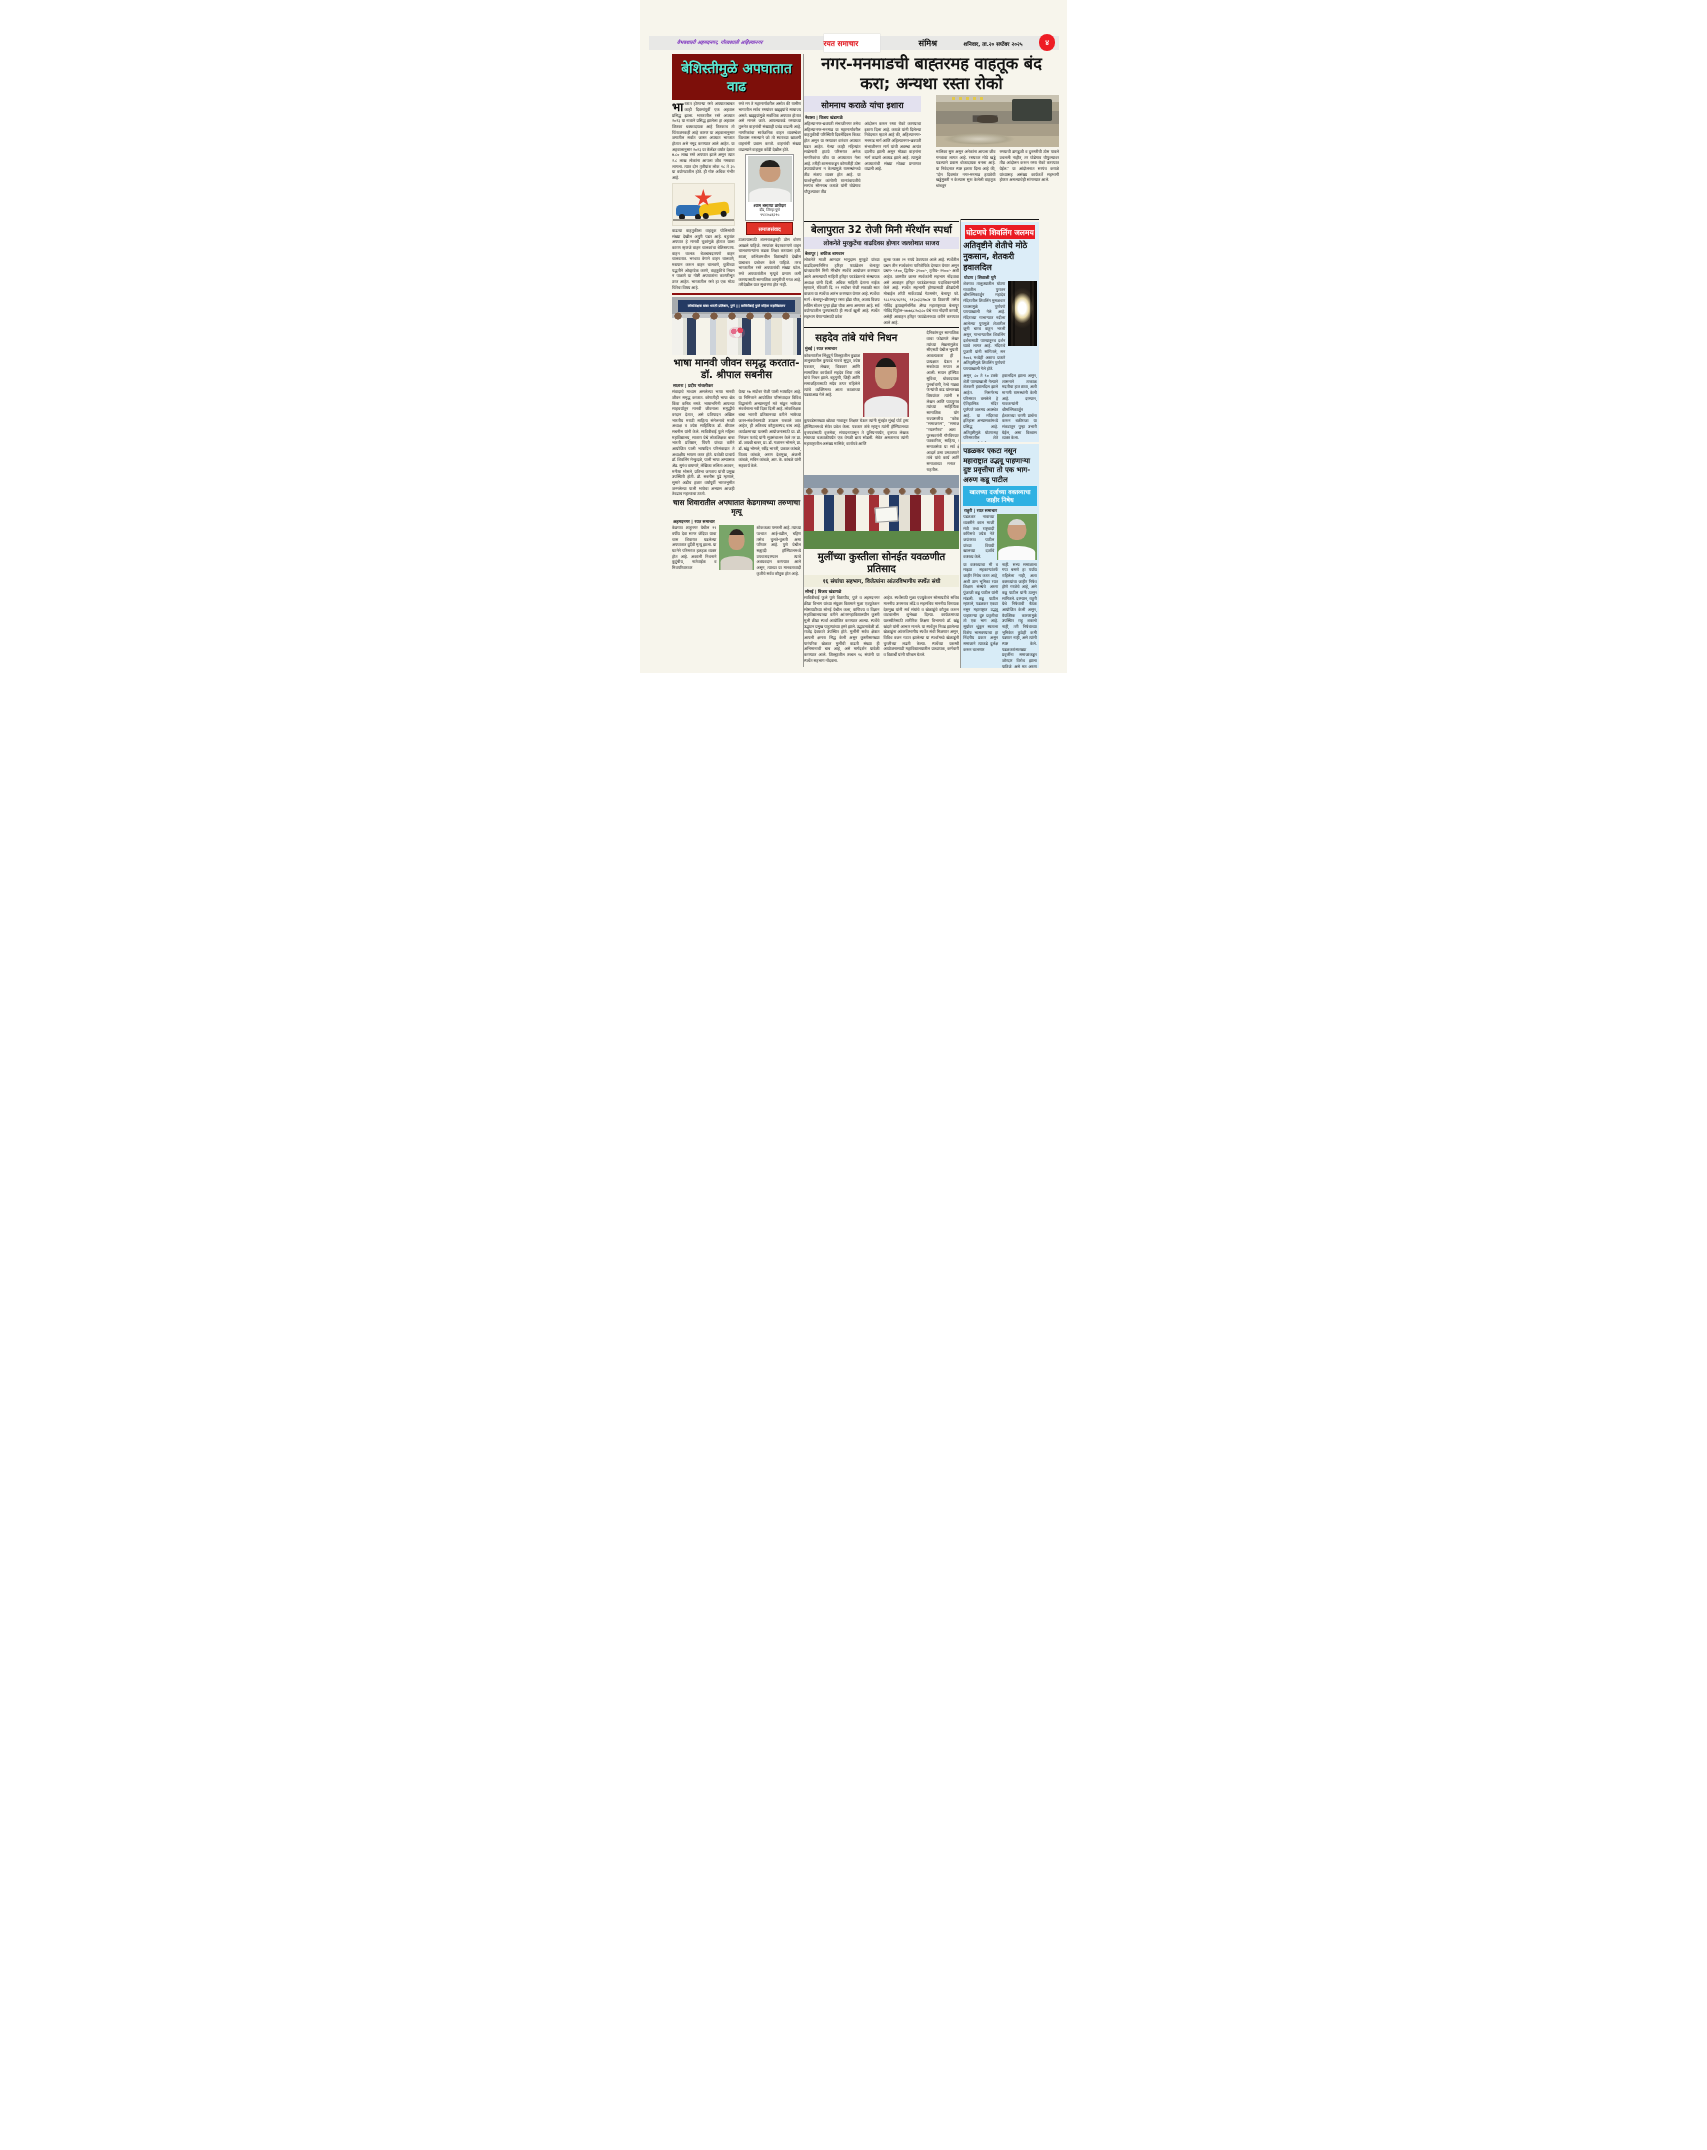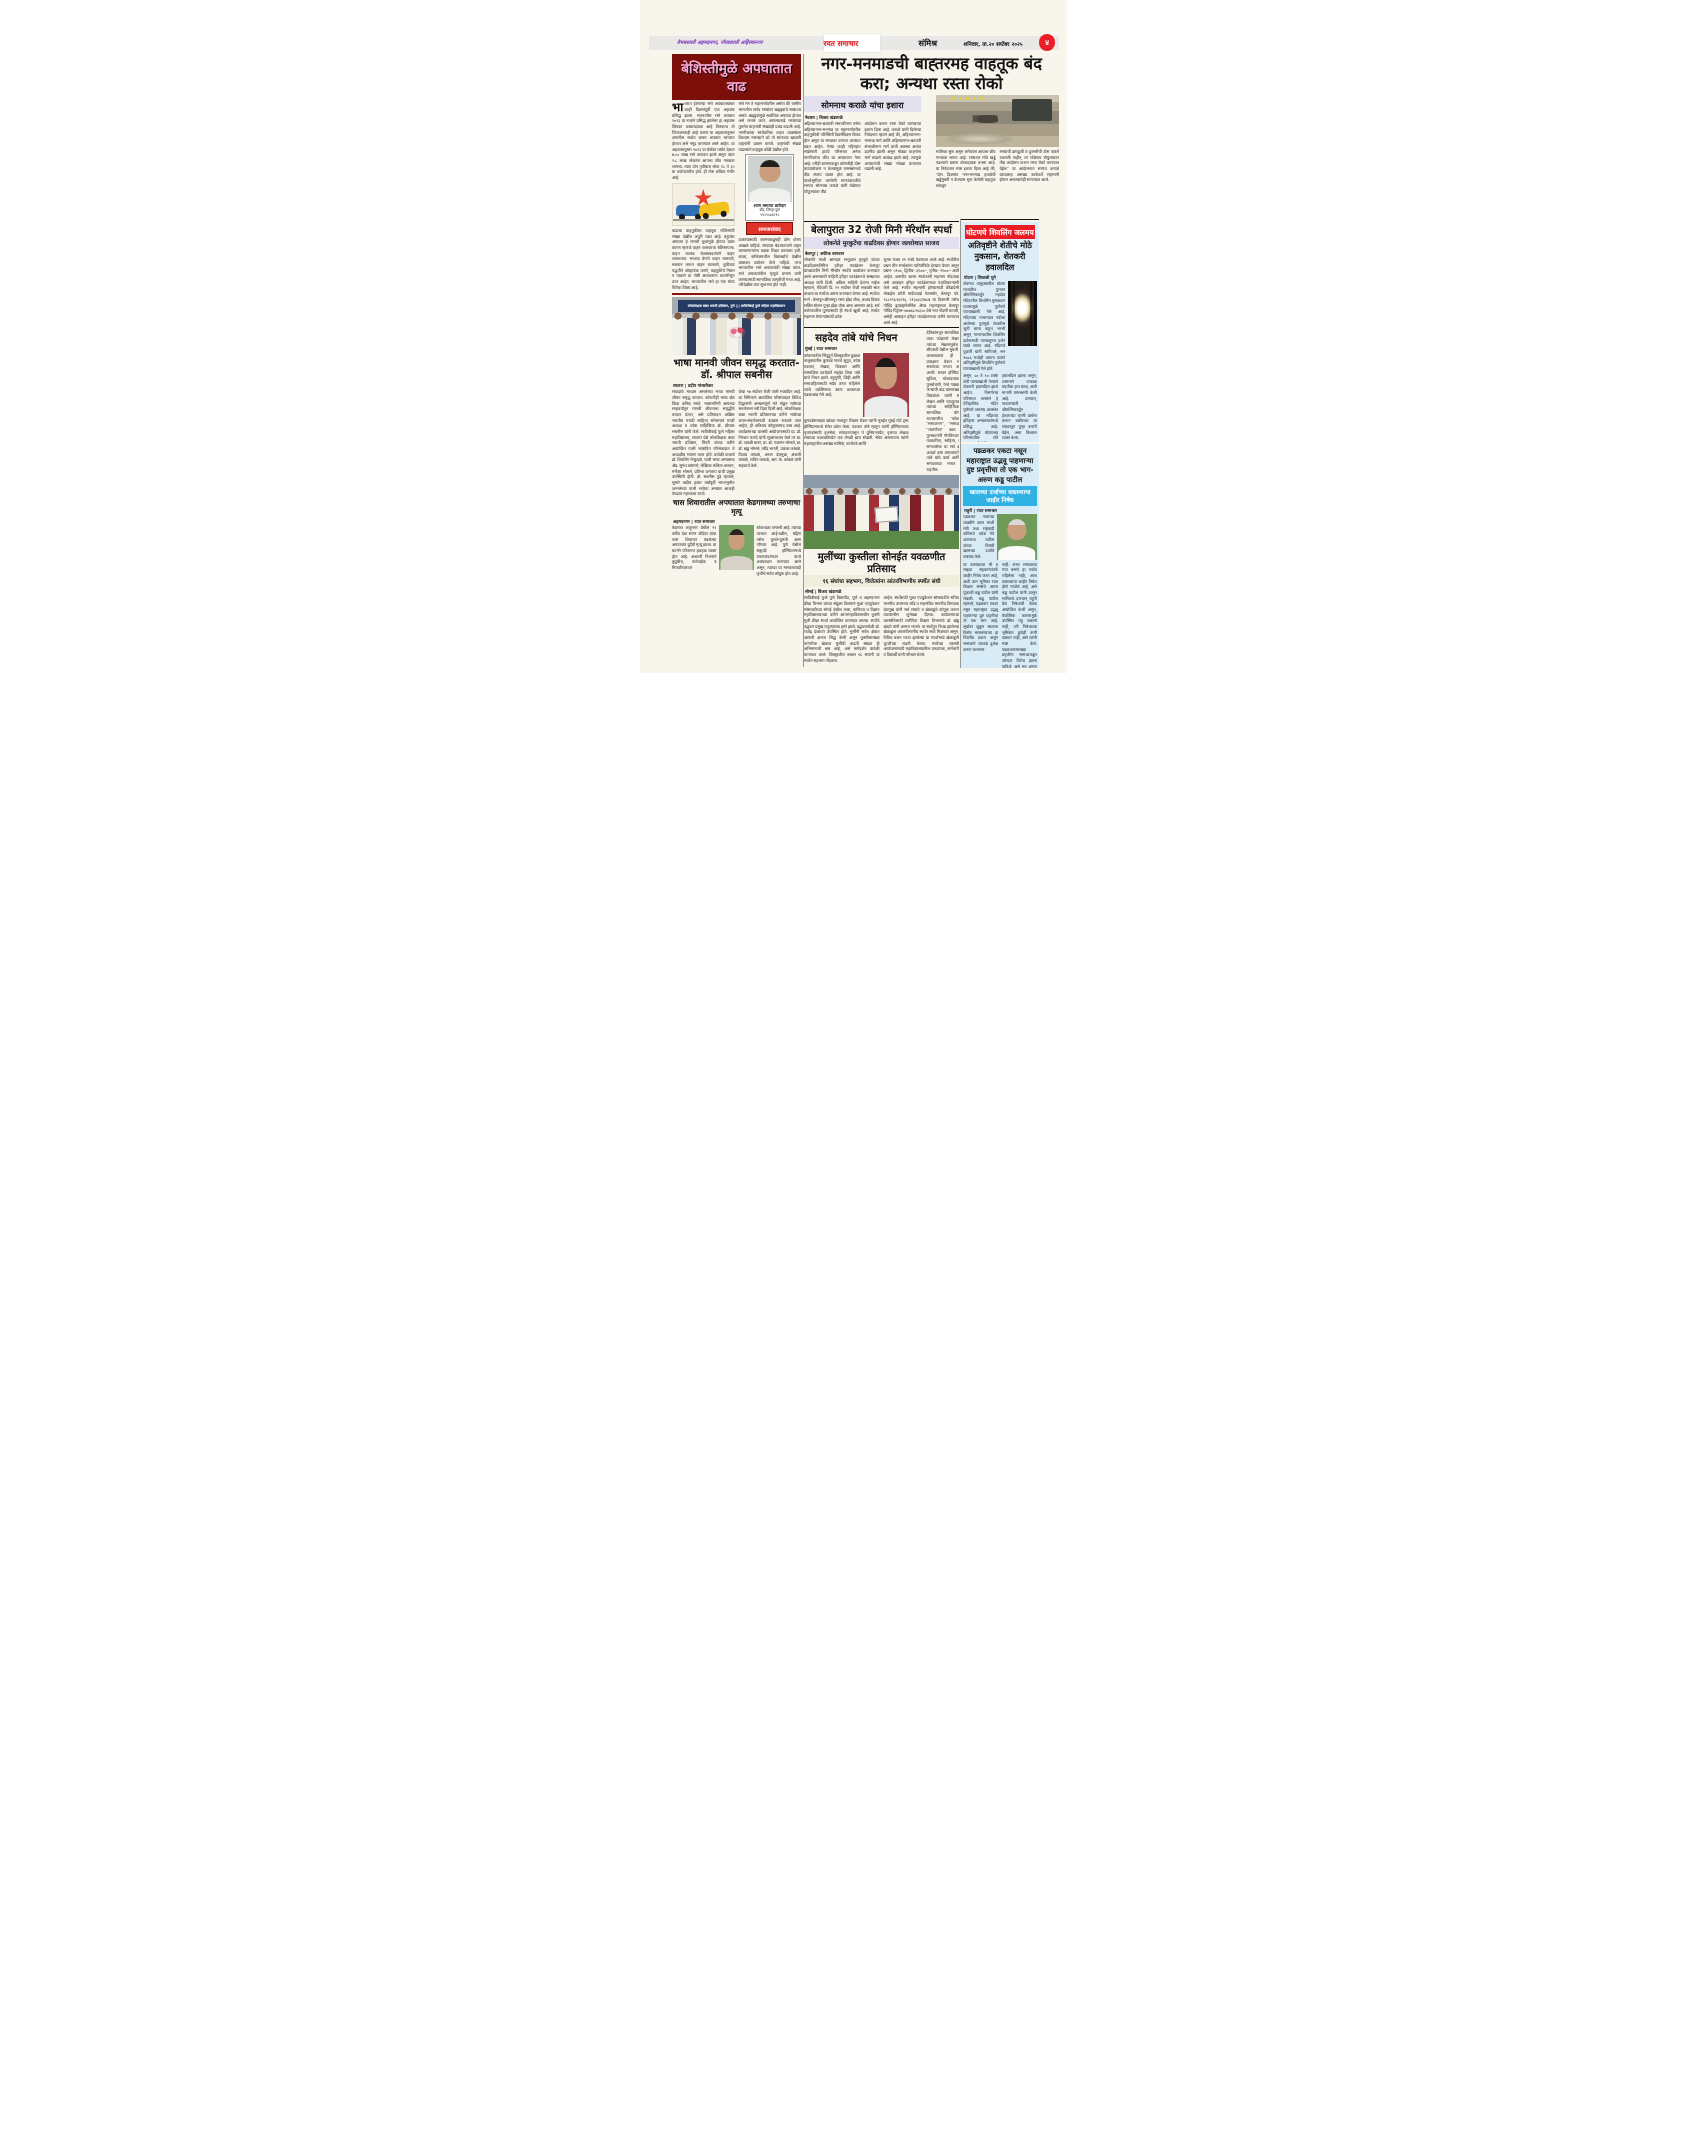--- a/index.html
+++ b/index.html
@@ -20,29 +20,29 @@
   
   .sec{position:absolute;overflow:hidden}
   .sec-left{left:32px;top:54px;width:129px;height:613px}
   .main-art{left:164px;top:54px;width:255px;height:163px}
   .mid-lower{left:164px;top:219px;width:155px;height:449px}
   .right-lower{left:321px;top:219px;width:78px;height:449px;border-top:0.9px solid #151515;padding-top:1.7px}
   .vrule{position:absolute;width:0.4px;background:#9a9a94}
   .vr1{left:163px;top:54px;height:613px}
   .vr2{left:320px;top:219px;height:449px}
   
-  .oped-head{height:46px;background:#7d0f0a;color:#f9a8d4;font:bold 13.8px "DejaVu Sans",sans-serif;
+  .oped-head{height:46px;background:#7d0f0a;color:#5eead4;font:bold 13.8px "DejaVu Sans",sans-serif;
              text-align:center;display:flex;align-items:center;justify-content:center;
              line-height:1.32;padding:0 1.7px;text-shadow:0.9px 0.9px 0 #000}
   .head-xl{font:bold 16.3px "DejaVu Sans",sans-serif;text-align:center;line-height:1.2;padding:0.4px 0 1.7px}
   .head-lg{font:bold 10px "DejaVu Sans",sans-serif;text-align:center;line-height:1.2;margin:1.7px 0 0.9px}
   .head-md{font:bold 8.2px "DejaVu Sans",sans-serif;line-height:1.3;margin:1.3px 0}
   .head-mm{font:bold 7px "DejaVu Sans",sans-serif;line-height:1.35;margin:0.9px 0}
   .head-sm{font:bold 7.3px "DejaVu Sans",sans-serif;text-align:center;margin:2.2px 0 0.9px;line-height:1.2}
-  .center{text-align:center}
+  .center{text-align:left}
   .band-lav{background:#e3e1ef;font:bold 6px "DejaVu Sans",sans-serif;text-align:center;padding:1.7px 0.9px;margin:0.9px 0}
   .band-lav.big{font-size:8.2px;padding:2.6px 0.9px}
   .band-cream{background:#efeddc;font:bold 5.6px "DejaVu Sans",sans-serif;text-align:center;padding:1.7px 0.9px;margin:0.9px 0}
   .band-cyan{background:#2fb1e3;color:#fff;font:bold 6px "DejaVu Sans",sans-serif;text-align:center;padding:1.7px 0.9px;margin:1.3px 0}
   .banner-red{background:#ea1c24;color:#fff;font:bold 7.5px "DejaVu Sans",sans-serif;text-align:center;padding:2.2px 0.9px;margin:0.9px 1.7px}
   .byline{font:bold 4.3px "DejaVu Sans",sans-serif;margin:1.3px 0.9px}
   .hr-maroon{height:2.2px;background:#8e1111;margin:2.6px 0 1.7px}
   .hr-black{height:0.9px;background:#151515;margin:2.2px 0}
   
   .cols{display:flex;gap:3.9px;margin-top:1.3px}

